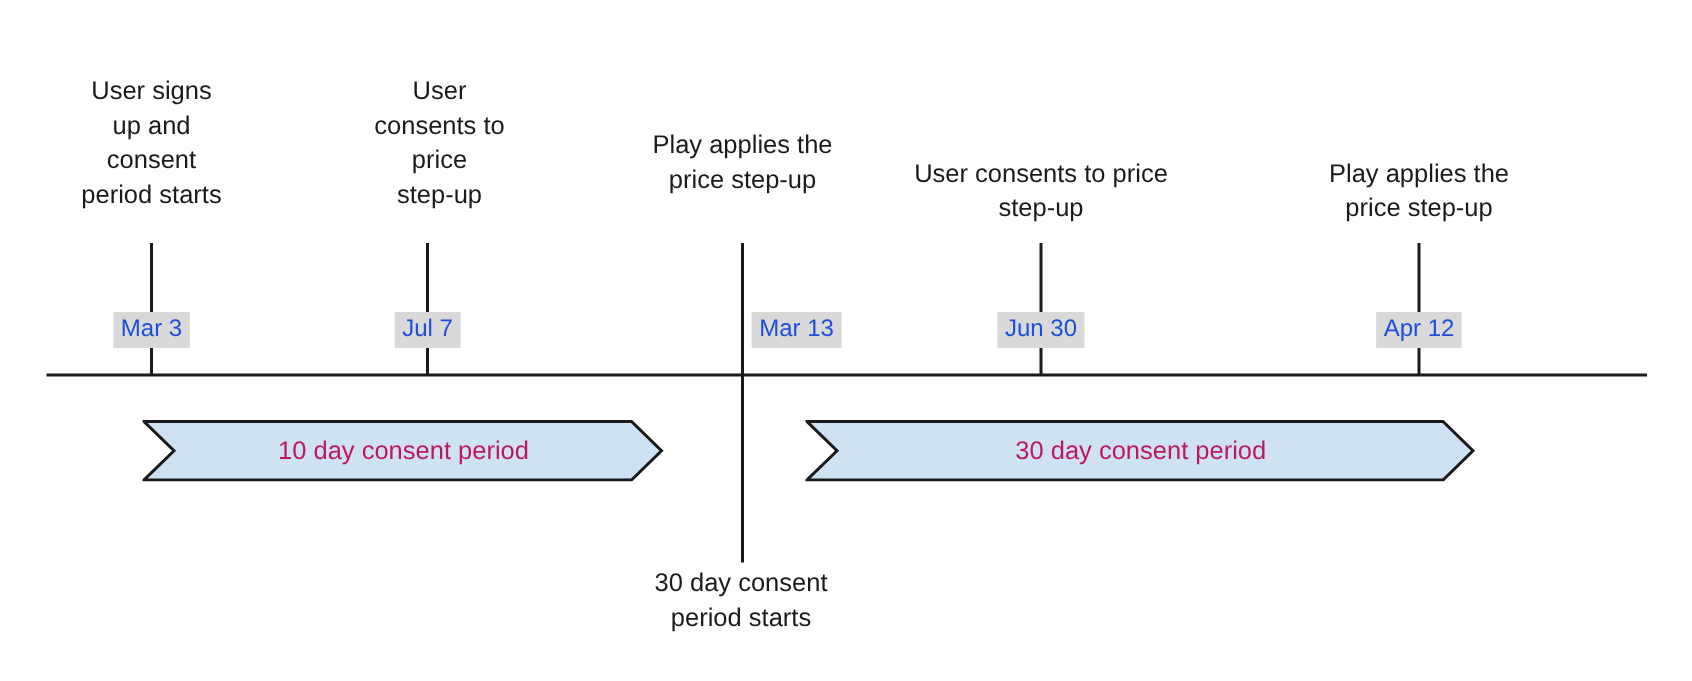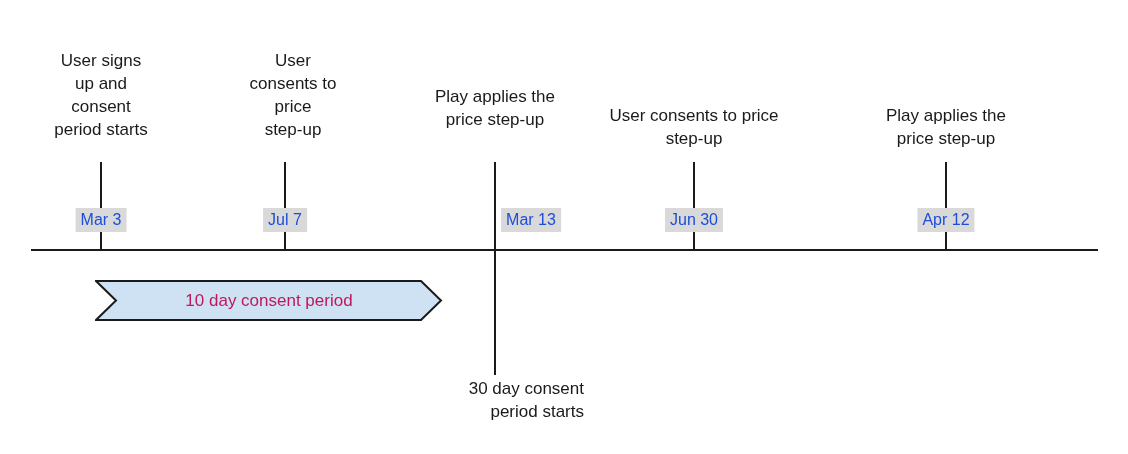--- a/index.html
+++ b/index.html
@@ -89,21 +89,21 @@
     font-size: 17px;
     color: #be185d;
   }
 
   
   .annotation {
     position: absolute;
     left: 404px;
     top: 377px;
     width: 180px;
-    text-align: right;
+    text-align: center;
     font-size: 17px;
     line-height: 23px;
     white-space: pre-line;
     color: #1a1a1a;
   }
 </style>
 </head>
 <body>
 
 <div class="canvas">
@@ -137,17 +137,23 @@
   <div class="date e4">Jun 30</div>
   <div class="date e5">Apr 12</div>
 
   <div class="arrow a1">
     <svg width="348" height="41" viewBox="0 0 348 41">
       <polygon points="1,1 326,1 346,20.5 326,40 1,40 21,20.5" fill="#cfe2f3" stroke="#1a1a1a" stroke-width="2" stroke-linejoin="miter"></polygon>
     </svg>
     <div class="arrow-label">10 day consent period</div>
   </div>
 
+  <div class="arrow a2">
+    <svg width="447" height="41" viewBox="0 0 447 41">
+      <polygon points="1,1 425,1 445,20.5 425,40 1,40 21,20.5" fill="#cfe2f3" stroke="#1a1a1a" stroke-width="2" stroke-linejoin="miter"></polygon>
+    </svg>
+    <div class="arrow-label">30 day consent period</div>
+  </div>
 
   <div class="annotation">30 day consent
 period starts</div>
 
 </div>
 
 </body></html>

